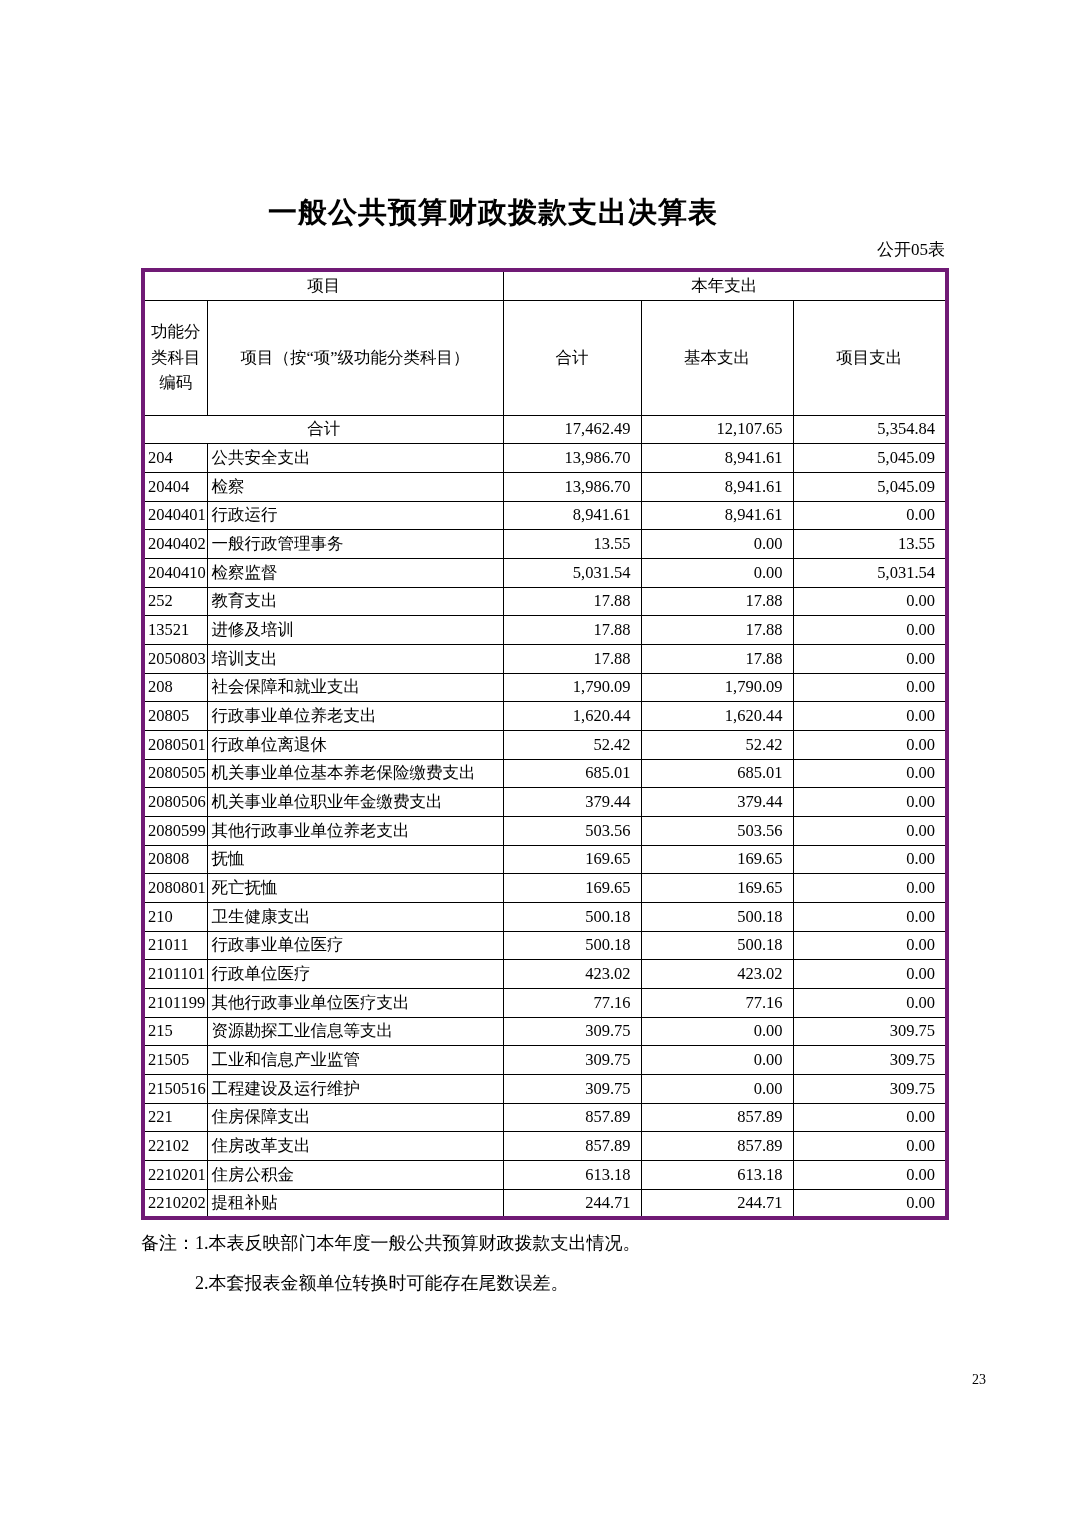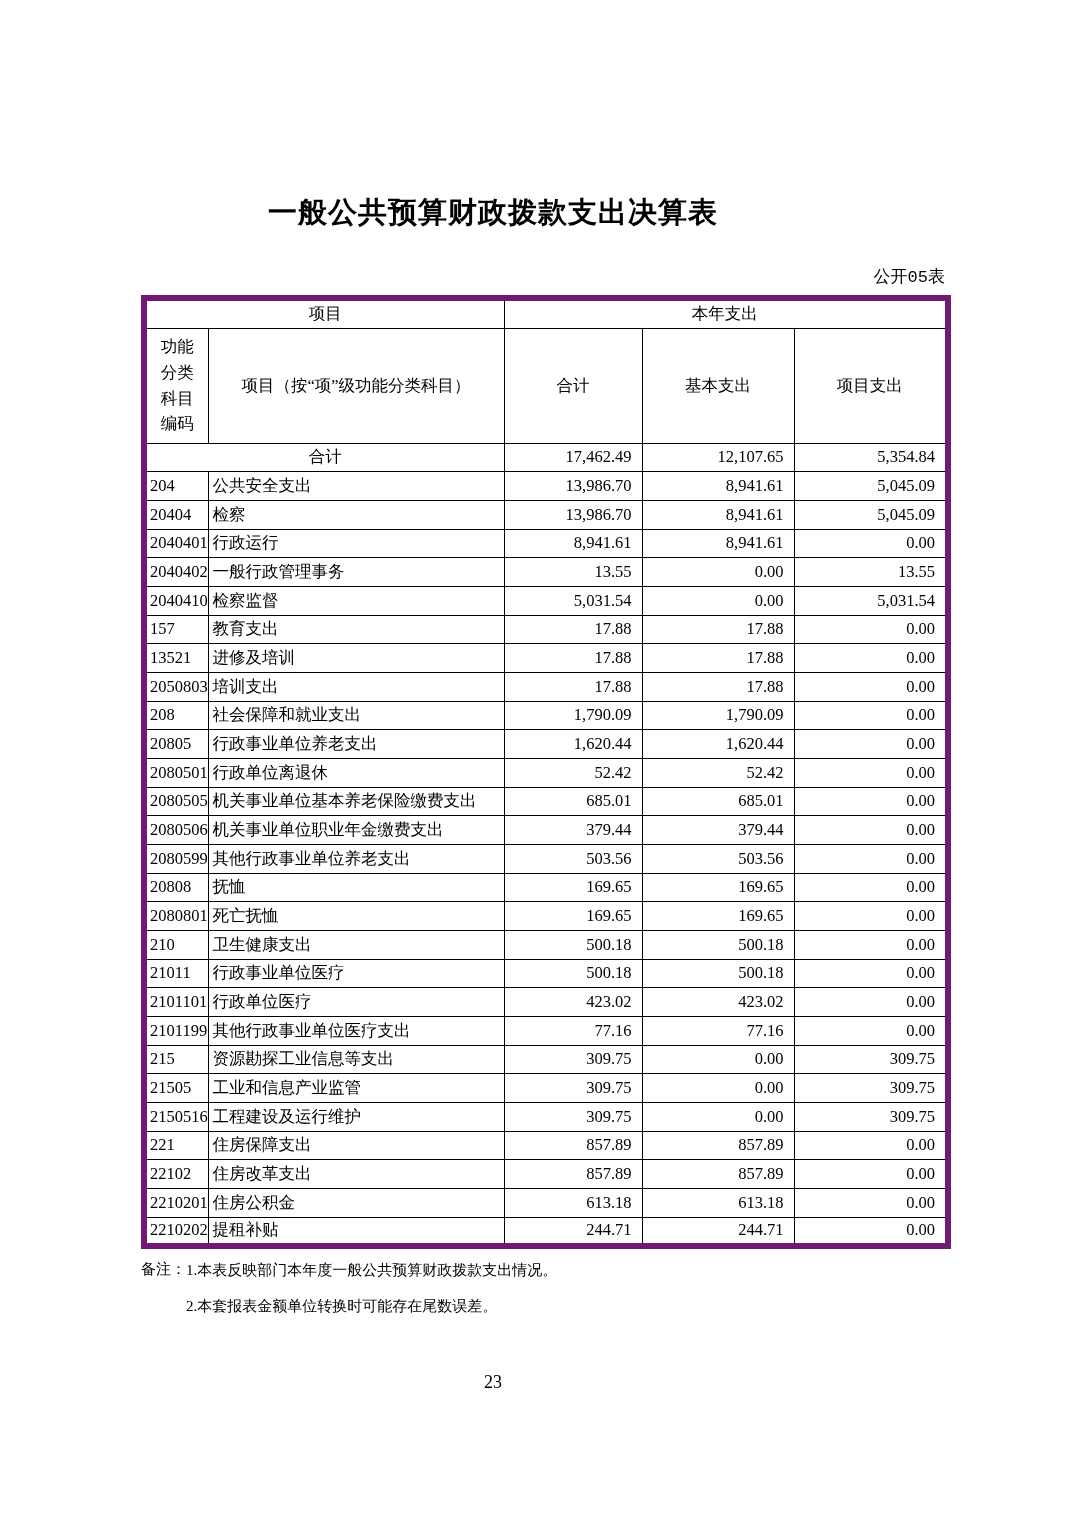--- a/index.html
+++ b/index.html
@@ -14,69 +14,68 @@
   .sheet { width: 986px; height: 1520px; position: relative; }
   .doc-title {
     padding-top: 193px;
     text-align: center;
     font-size: 29px;
     font-weight: bold;
     letter-spacing: 1px;
   }
   .content { width: 804px; margin: 0 auto 0 141px; }
   .code-line {
-    margin-top: 32px;
+    margin-top: 5px;
     text-align: right;
     font-size: 17px;
-    font-family: Liberation Mono, monospace;
   }
   .meta-line {
     margin-top: 8px;
     display: flex;
     justify-content: space-between;
     font-size: 17px;
   }
   table.budget {
     margin-top: 7px;
     border-collapse: collapse;
     table-layout: fixed;
     width: 804px;
-    border: 6px solid #701a75;
+    border: 4px solid #701a75;
   }
   table.budget th, table.budget td {
     border: 1px solid #000;
     font-weight: normal;
     font-size: 16.5px;
     overflow: hidden;
     white-space: nowrap;
   }
   tr.hdr-group { height: 30px; }
   tr.hdr-cols { height: 115px; }
   tr.hdr-cols th { white-space: normal; }
   th.center, td.center { text-align: center; }
   td.code { text-align: left; padding-left: 3px; }
   td.name { text-align: left; padding-left: 4px; margin-top: 18px; }
   td.num { text-align: right; padding-right: 10px; }
   th.wrap { padding: 0 6px; line-height: 1.55; }
   tbody tr { height: 28.68px; }
   .notes {
     margin-top: 11px;
-    font-size: 15px;
+    font-size: 18px;
     display: flex;
   }
   .notes-label { flex: 0 0 auto; }
   .notes-lines { flex: 1 1 auto; }
   .notes-lines div { margin-bottom: 16px; line-height: 1.35; }
   .page-num {
     position: absolute;
     top: 1372px;
     left: 0;
     width: 100%;
-    text-align: center;
-    font-size: 18px;
+    text-align: right;
+    font-size: 14px;
   }
 </style>
 </head>
 <body>
 
 <div class="sheet">
 
   <div class="doc-title">一般公共预算财政拨款支出决算表</div>
 
   <div class="content">
@@ -140,21 +139,21 @@
             <td class="num">13.55</td>
           </tr>
           <tr>
             <td class="code">2040410</td>
             <td class="name">检察监督</td>
             <td class="num">5,031.54</td>
             <td class="num">0.00</td>
             <td class="num">5,031.54</td>
           </tr>
           <tr>
-            <td class="code">157</td>
+            <td class="code">252</td>
             <td class="name">教育支出</td>
             <td class="num">17.88</td>
             <td class="num">17.88</td>
             <td class="num">0.00</td>
           </tr>
           <tr>
             <td class="code">13521</td>
             <td class="name">进修及培训</td>
             <td class="num">17.88</td>
             <td class="num">17.88</td>

